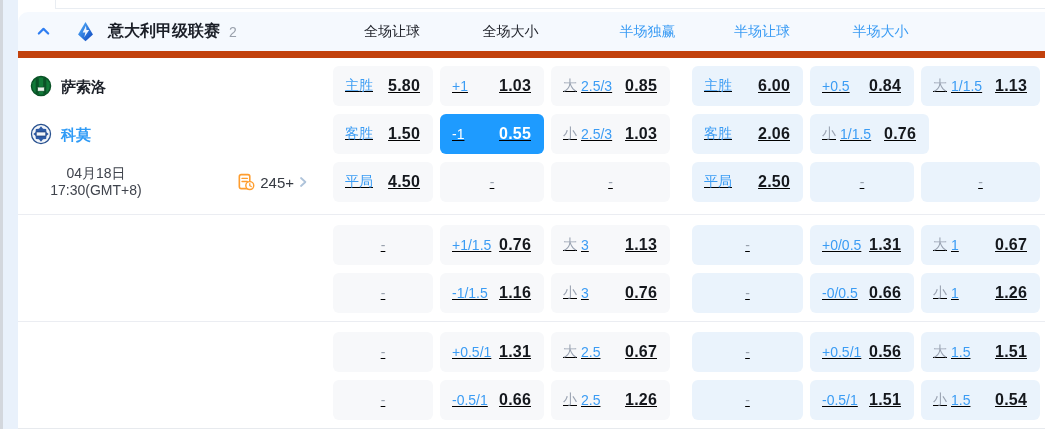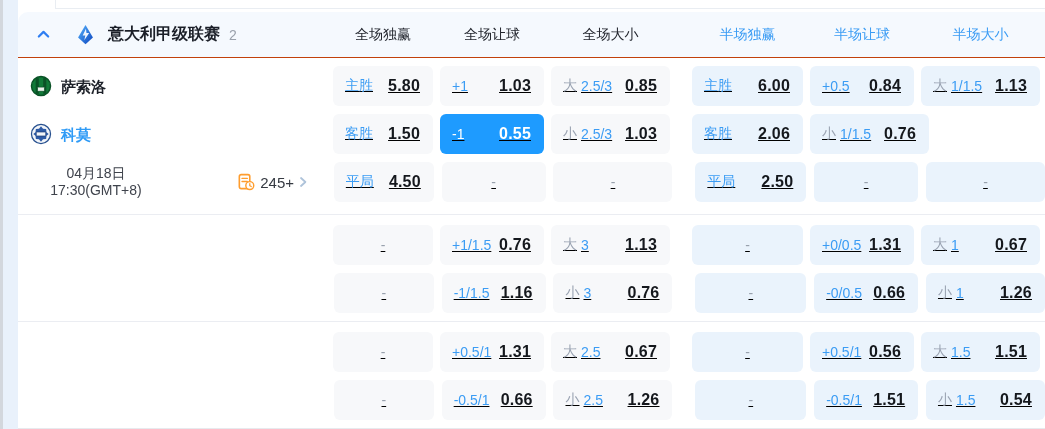--- a/index.html
+++ b/index.html
@@ -11,21 +11,21 @@
   .gutter { position:absolute; left:0; top:0; width:18px; height:429px; background:var(--gutter-bg,#e9f1fb); }
   .gutter .scrollbar { position:absolute; left:0; top:0; width:3px; height:100%; background:#d3d7dd; }
 
   
   .topstrip-h { position:absolute; left:55px; right:0; top:8px; height:1px; background:#e9edf2; }
   .topstrip-v { position:absolute; left:55px; top:0; width:1px; height:8px; background:#e9edf2; }
 
   .card { position:absolute; left:18px; top:12px; width:1027px; height:417px; background:#fff; border-radius:10px 0 0 0; }
 
   
-  .card-header { height:46px; background:var(--header-bg,#f5f9fe); border-bottom:1px solid #c2410c;
+  .card-header { height:46px; background:var(--header-bg,#f5f9fe); border-bottom:7px solid #c2410c;
                  display:flex; align-items:center; border-radius:10px 0 0 0; }
   .hleft { flex:0 0 315px; width:315px; display:flex; align-items:center; padding-left:18px; }
   .chev { display:flex; align-items:center; cursor:pointer; }
   .league-logo { display:flex; align-items:center; margin-left:24px; }
   .league-name { margin-left:12px; font-size:16px; font-weight:700; color:#1b1f28; }
   .league-count { margin-left:9px; font-size:14px; color:#9aa1ac; }
   .hcol { height:100%; display:flex; align-items:center; justify-content:center; font-size:14px; color:#23262e; }
   .hcol.half { color:var(--accent-blue,#3b9cf4); }
 
   
@@ -33,21 +33,21 @@
   .c2 { width:104px; flex:0 0 104px; margin-left:7px; }
   .c3 { width:119px; flex:0 0 119px; margin-left:7px; }
   .c4 { width:111px; flex:0 0 111px; margin-left:22px; }
   .c5 { width:104px; flex:0 0 104px; margin-left:7px; }
   .c6 { width:119px; flex:0 0 119px; margin-left:7px; }
 
   
   .group { padding-top:8px; padding-bottom:12px; }
   .group.sep { border-top:1px solid #ebedf2; padding-top:10px; padding-bottom:8px; }
   .row { display:flex; align-items:center; margin-bottom:8px; }
-  .row:last-child { margin-bottom:0;justify-content:space-between; }
+  .row:last-child { margin-bottom:0; }
   .leftcell { flex:0 0 315px; width:315px; height:40px; display:flex; align-items:center; }
 
   .cell { height:40px; border-radius:6px; display:flex; align-items:center; padding:0 13px 0 12px; cursor:pointer;text-decoration:underline; }
   .cell.full { background:var(--full-cell-bg,#f7f8fa); }
   .cell.half { background:var(--half-cell-bg,#eaf3fc); }
   .lab { display:flex; align-items:center; gap:4px; font-size:14px; color:var(--accent-blue,#3b9cf4); }
   .lab .pre { color:#9aa3b2; }
   .odds { margin-left:auto; font-size:16px; font-weight:700; color:#15181d; letter-spacing:.2px; }
   .cell.dash { justify-content:center; padding:0; cursor:default; }
   .cell.dash span { color:#98a1ad; font-size:14px; }
@@ -96,21 +96,20 @@
                   <stop offset="1" stop-color="#0b43bd"></stop>
             </linearGradient>
               </defs>
             <path d="M12 1 L20.5 15.5 L12 23 L3.5 15.5 Z" fill="url(#lg1)"></path>
             <path d="M12.5 5.5 L8.8 13.2 h3 l-1.2 5.3 5.6 -8.3 h-3.1 z" fill="#ffffff" opacity="0.92"></path>
           </svg>
         </span>
         <span class="league-name">意大利甲级联赛</span>
         <span class="league-count">2</span>
       </div>
-      <span class="hcol c1 full">全场独赢</span>
       <span class="hcol c2 full">全场让球</span>
       <span class="hcol c3 full">全场大小</span>
       <span class="hcol c4 half">半场独赢</span>
       <span class="hcol c5 half">半场让球</span>
       <span class="hcol c6 half">半场大小</span>
     </div>
 
     <div id="odds-grid">
         <div class="group">
           <div class="row">

